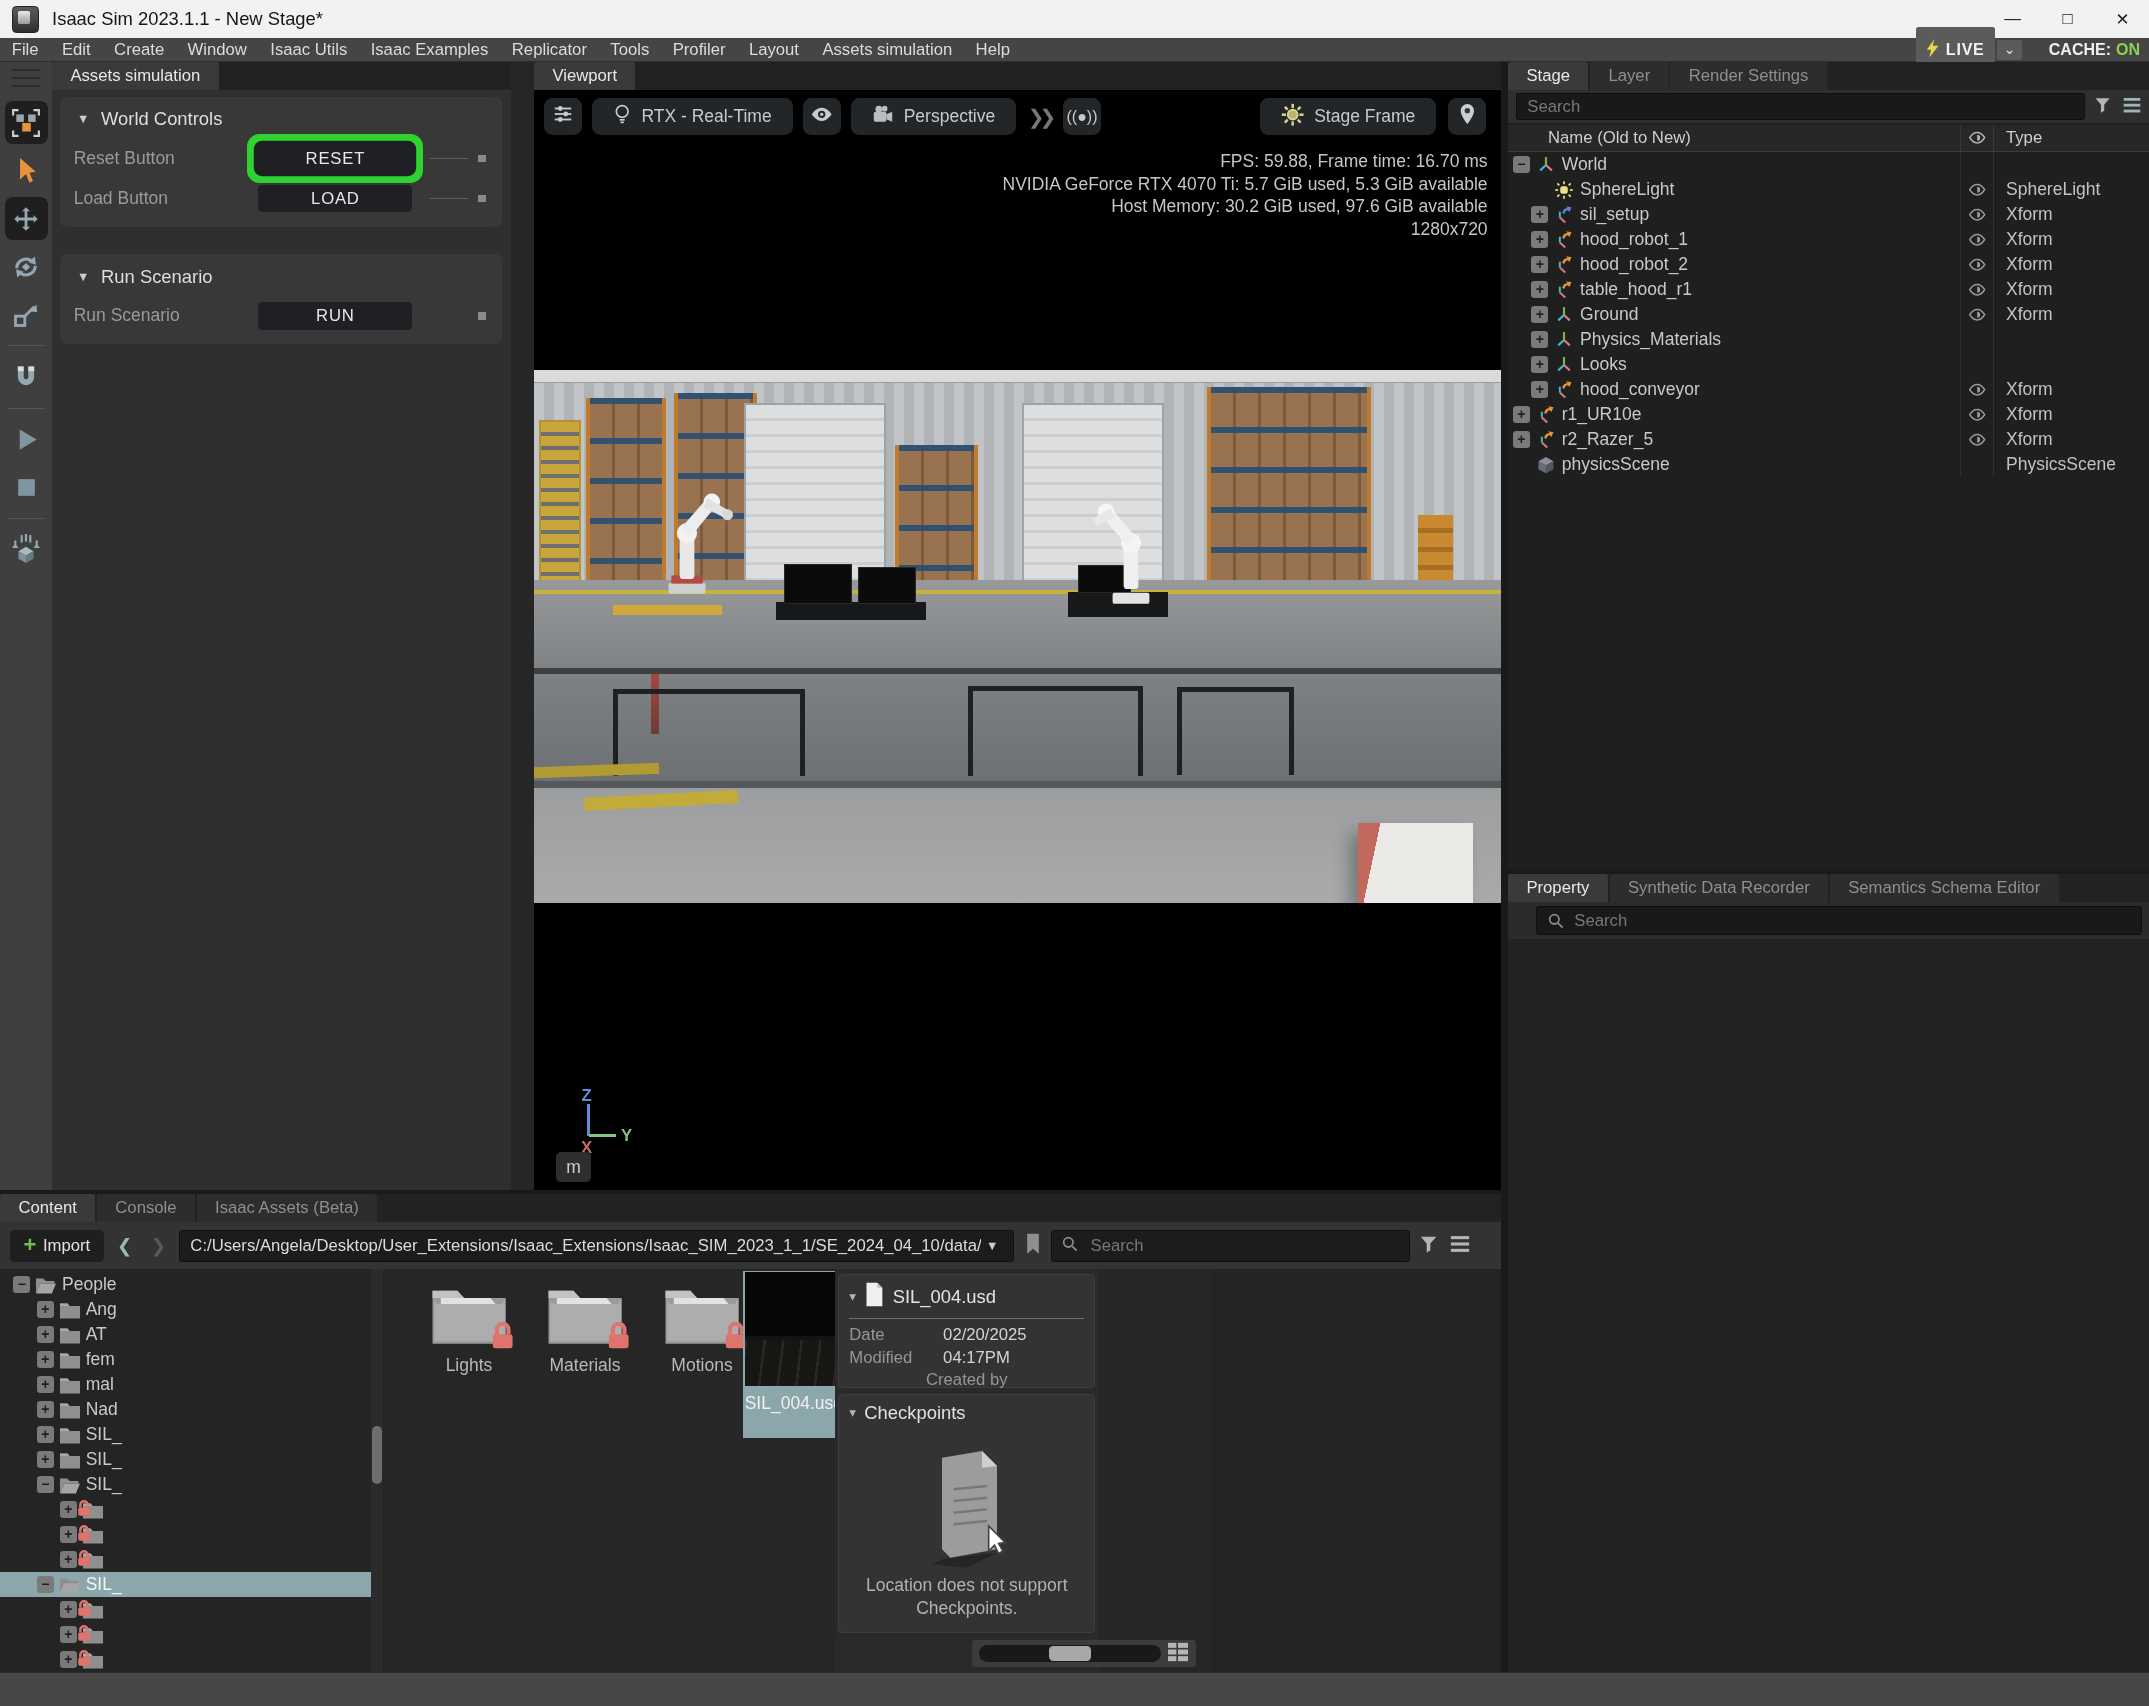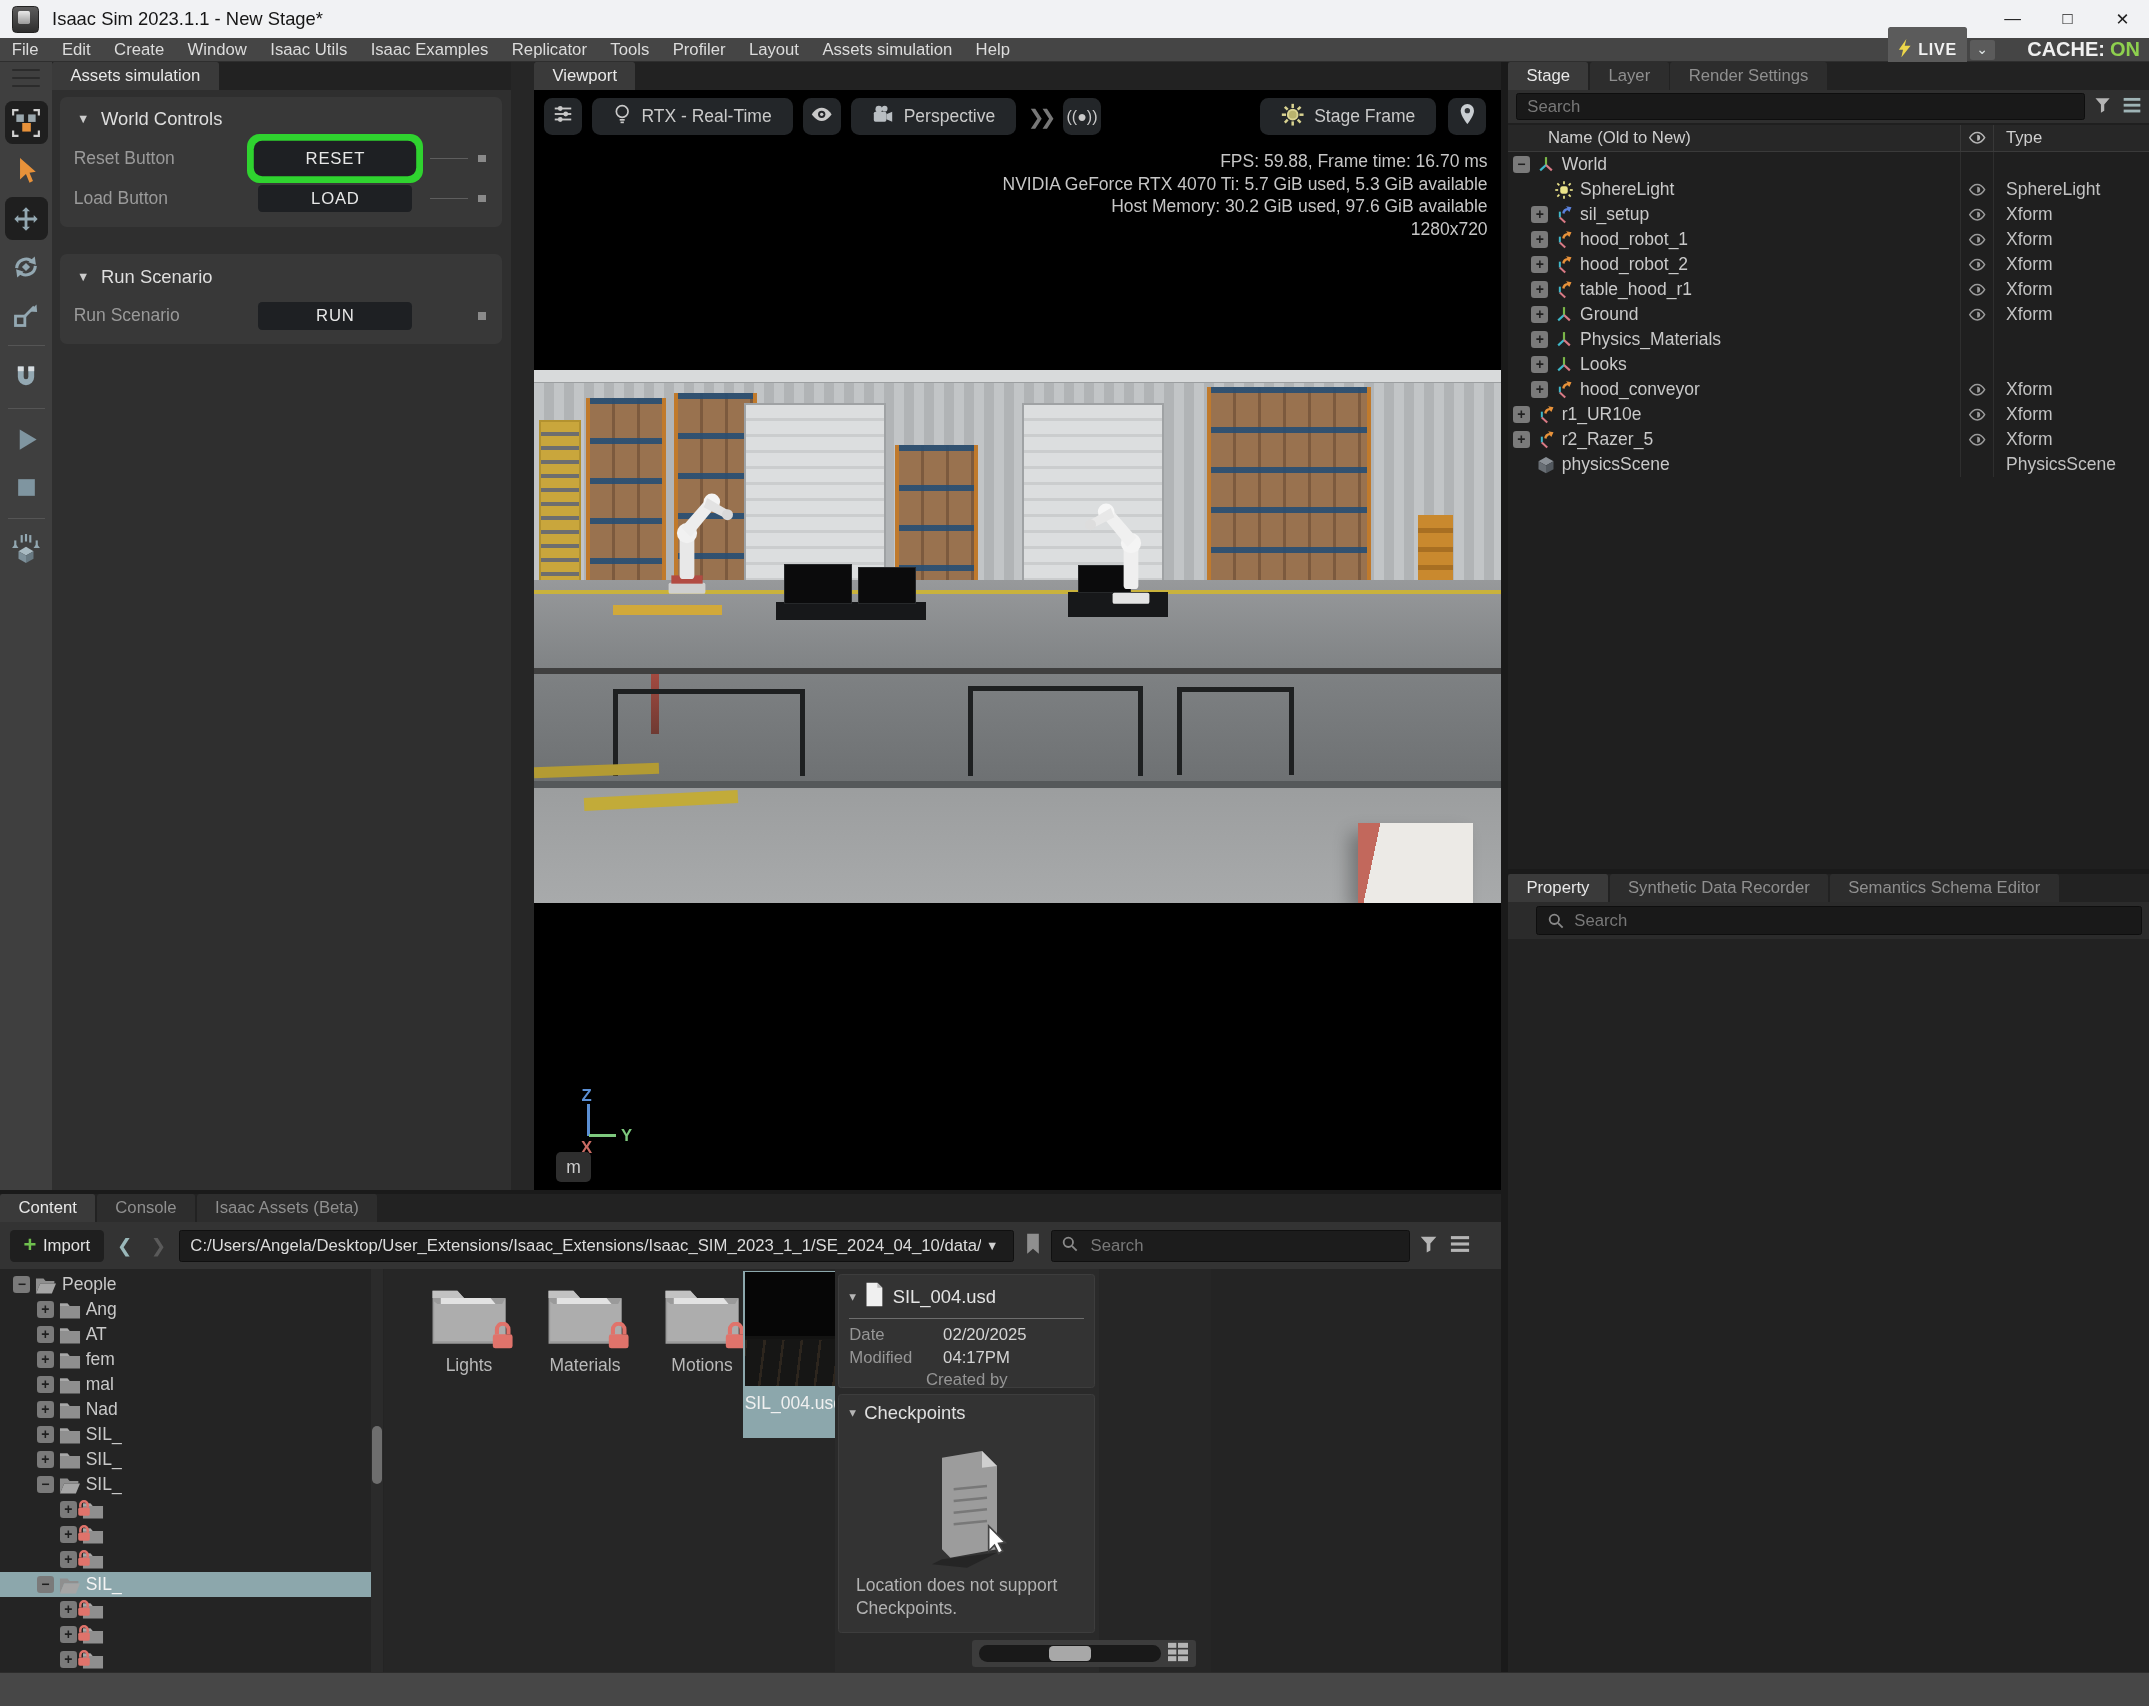--- a/index.html
+++ b/index.html
@@ -14,21 +14,21 @@
   .win-btn{width:55px;height:100%;display:flex;align-items:center;justify-content:center;font-size:16.7px;color:#222;}
   
   .menubar{position:absolute;left:0;top:38px;width:2150px;height:23.4px;background:#454545;display:flex;align-items:center;border-bottom:0.8px solid #2e2e2e;}
   .menu-items{display:flex;align-items:center;height:100%;}
   .menu-item{padding:0 11.7px;font-size:16.7px;color:#dcdcdc;line-height:23.4px;}
   .menubar-right{margin-left:auto;display:flex;align-items:center;gap:6.7px;padding-right:10px;}
   .live-group{display:flex;align-items:center;gap:2.5px;}
   .live-btn{display:flex;align-items:center;gap:6.7px;background:#5b5b5b;border-radius:2.5px;padding:13px 10px;height:20px;}
   .live-label{color:#f2f2f2;font-size:16px;font-weight:bold;letter-spacing:0.8px;}
   .live-chev{background:#5b5b5b;border-radius:2.5px;width:25px;height:20px;color:#dfe5e5;font-size:14px;text-align:center;line-height:18.4px;}
-  .cache{font-size:20px;color:#f0f0f0;font-weight:bold;margin-left:26px;}
+  .cache{font-size:16px;color:#f0f0f0;font-weight:bold;margin-left:20px;}
   .cache-on{color:#8ed04e;margin-left:5px;}
   
   .tabstrip{display:flex;align-items:flex-end;background:#222222;height:28px;}
   .tab{height:27.6px;line-height:27.6px;padding:0 18.4px;margin-right:1.7px;background:#2d2d2d;color:#8f8f8f;font-size:16.7px;border-radius:2.5px 2.5px 0 0;white-space:nowrap;}
   .tab.active{background:#3a3a3a;color:#e8e8e8;}
   
   .rail{position:absolute;left:0;top:62px;width:52px;height:1128px;background:#3f3f3f;display:flex;flex-direction:column;align-items:center;padding-top:6.7px;box-sizing:border-box;}
   .rail-grip{width:28px;height:18.4px;display:flex;flex-direction:column;justify-content:space-between;margin-bottom:11.7px;}
   .rail-grip i{display:block;height:2.5px;background:#2b2b2b;border-radius:1.7px;}
   .rail-btn{width:43px;height:43px;margin:2.5px 0;display:flex;align-items:center;justify-content:center;border-radius:7.5px;}
@@ -138,21 +138,21 @@
   .usd-thumb{width:90px;height:114px;background:linear-gradient(180deg,#060606 0 56%,#131312 56% 59%,#161615 59%);position:relative;}
   .usd-thumb:after{content:"";position:absolute;left:0;top:59%;width:100%;height:41%;background:repeating-linear-gradient(97deg,rgba(150,110,70,.18) 0 2.5px,rgba(0,0,0,0) 2.5px 18.4px);}
   .usd-label{font-size:17.5px;color:#f0f0f0;margin-top:6.7px;padding-bottom:22px;}
   .details{position:absolute;left:835px;top:0;width:264px;bottom:0;background:#2a2a2a;}
   .d-box{position:absolute;left:3.3px;width:257px;background:#333333;border:0.8px solid #3d3d3d;border-radius:3.3px;box-sizing:border-box;padding:6.7px 10px;}
   .d-header{display:flex;align-items:center;gap:8.3px;color:#e4e4e4;font-size:18.4px;padding-bottom:6.7px;border-bottom:1.7px solid #6e6e6e;}
   .d-caret{color:#b5b5b5;font-size:13.4px;}
   .d-field{display:flex;justify-content:center;font-size:16.7px;line-height:22.5px;}
   .d-field .lab{color:#969696;}
   .d-field .val{color:#d4d4d4;}
-  .cp-msg{position:absolute;left:0;bottom:11.7px;width:100%;text-align:left;color:#b2b2b2;font-size:17.5px;line-height:23.4px;padding:0 16.7px;box-sizing:border-box;}
+  .cp-msg{position:absolute;left:0;bottom:11.7px;width:100%;text-align:center;color:#b2b2b2;font-size:17.5px;line-height:23.4px;padding:0 16.7px;box-sizing:border-box;}
   .zoom-bar{position:absolute;left:972px;bottom:5px;width:224px;height:27px;background:#3c3c3c;border-radius:3.3px;display:flex;align-items:center;padding:0 6.7px;box-sizing:border-box;gap:6.7px;}
   .zoom-track{flex:1;height:16.7px;background:#191919;border-radius:8.3px;position:relative;}
   .zoom-handle{position:absolute;left:70px;top:0.8px;width:42px;height:15px;background:#a8a8a8;border-radius:4.2px;}
   .statusbar{position:absolute;left:0;top:1672px;width:2150px;height:34px;background:#474747;border-top:1.7px solid #2c2c2c;box-sizing:border-box;}
 </style>
 </head>
 <body>
 
 <div class="window">
 

